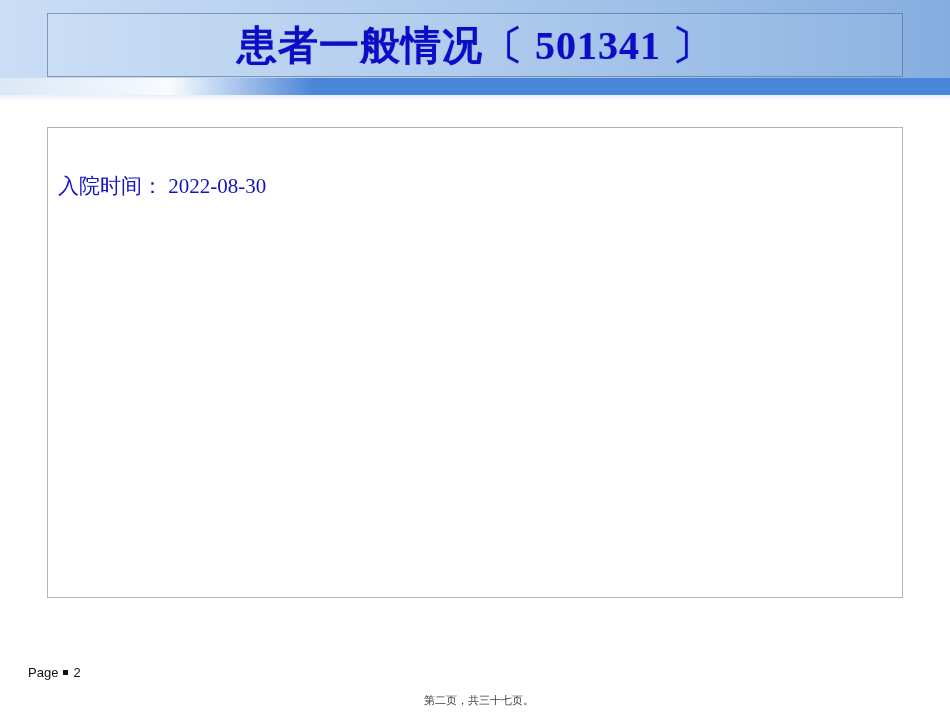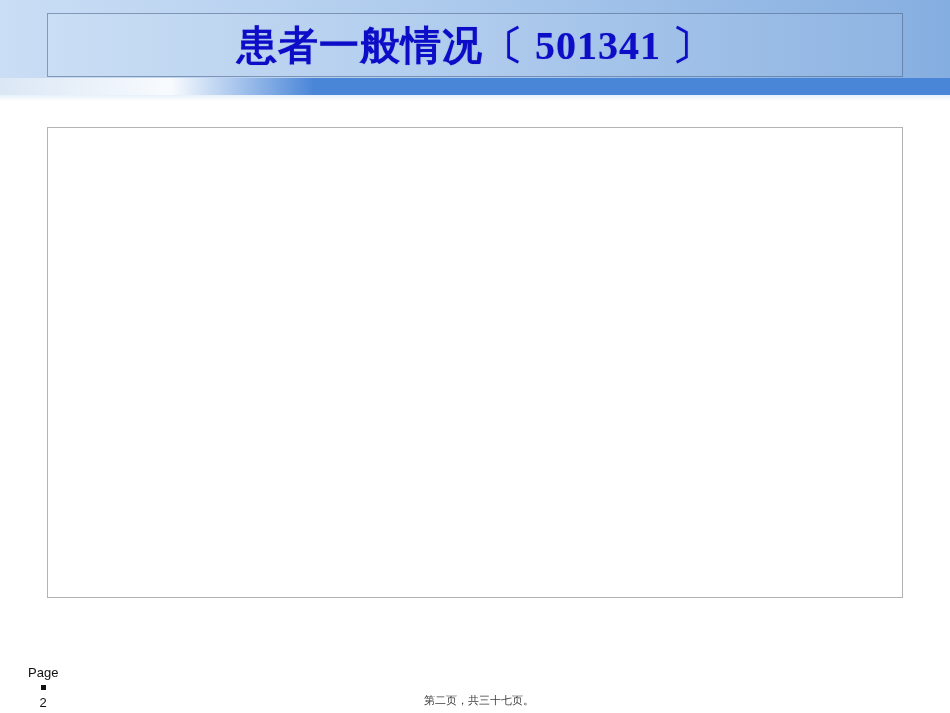--- a/index.html
+++ b/index.html
@@ -79,21 +79,20 @@
   
   .page-footer {
     position: absolute;
     left: 28px; top: 665px;
     display: flex;
     align-items: center;
     gap: 5px;
     font-family: "Liberation Sans", sans-serif;
     font-size: 13px;
     color: #111111;
-    flex-direction: column;
   }
   .square-bullet {
     display: inline-block;
     width: 5px; height: 5px;
     background: #111111;
   }
   .page-note {
     position: absolute;
     top: 693px; left: 4px;
     width: 950px;
@@ -112,20 +111,21 @@
     <div class="title-box">
       <span class="slide-title">患者一般情况〔 501341 〕</span>
     </div>
   </div>
 
   <div class="accent-band"></div>
   <div class="band-fade"></div>
 
   <div class="content-box">
     <div class="body-text">
+      <div class="body-line">入院时间： 2022-08-30</div>
     </div>
   </div>
 
   <div class="page-footer">
     <span>Page</span>
     <span class="square-bullet"></span>
     <span>2</span>
   </div>
 
   <div class="page-note">第二页，共三十七页。</div>

